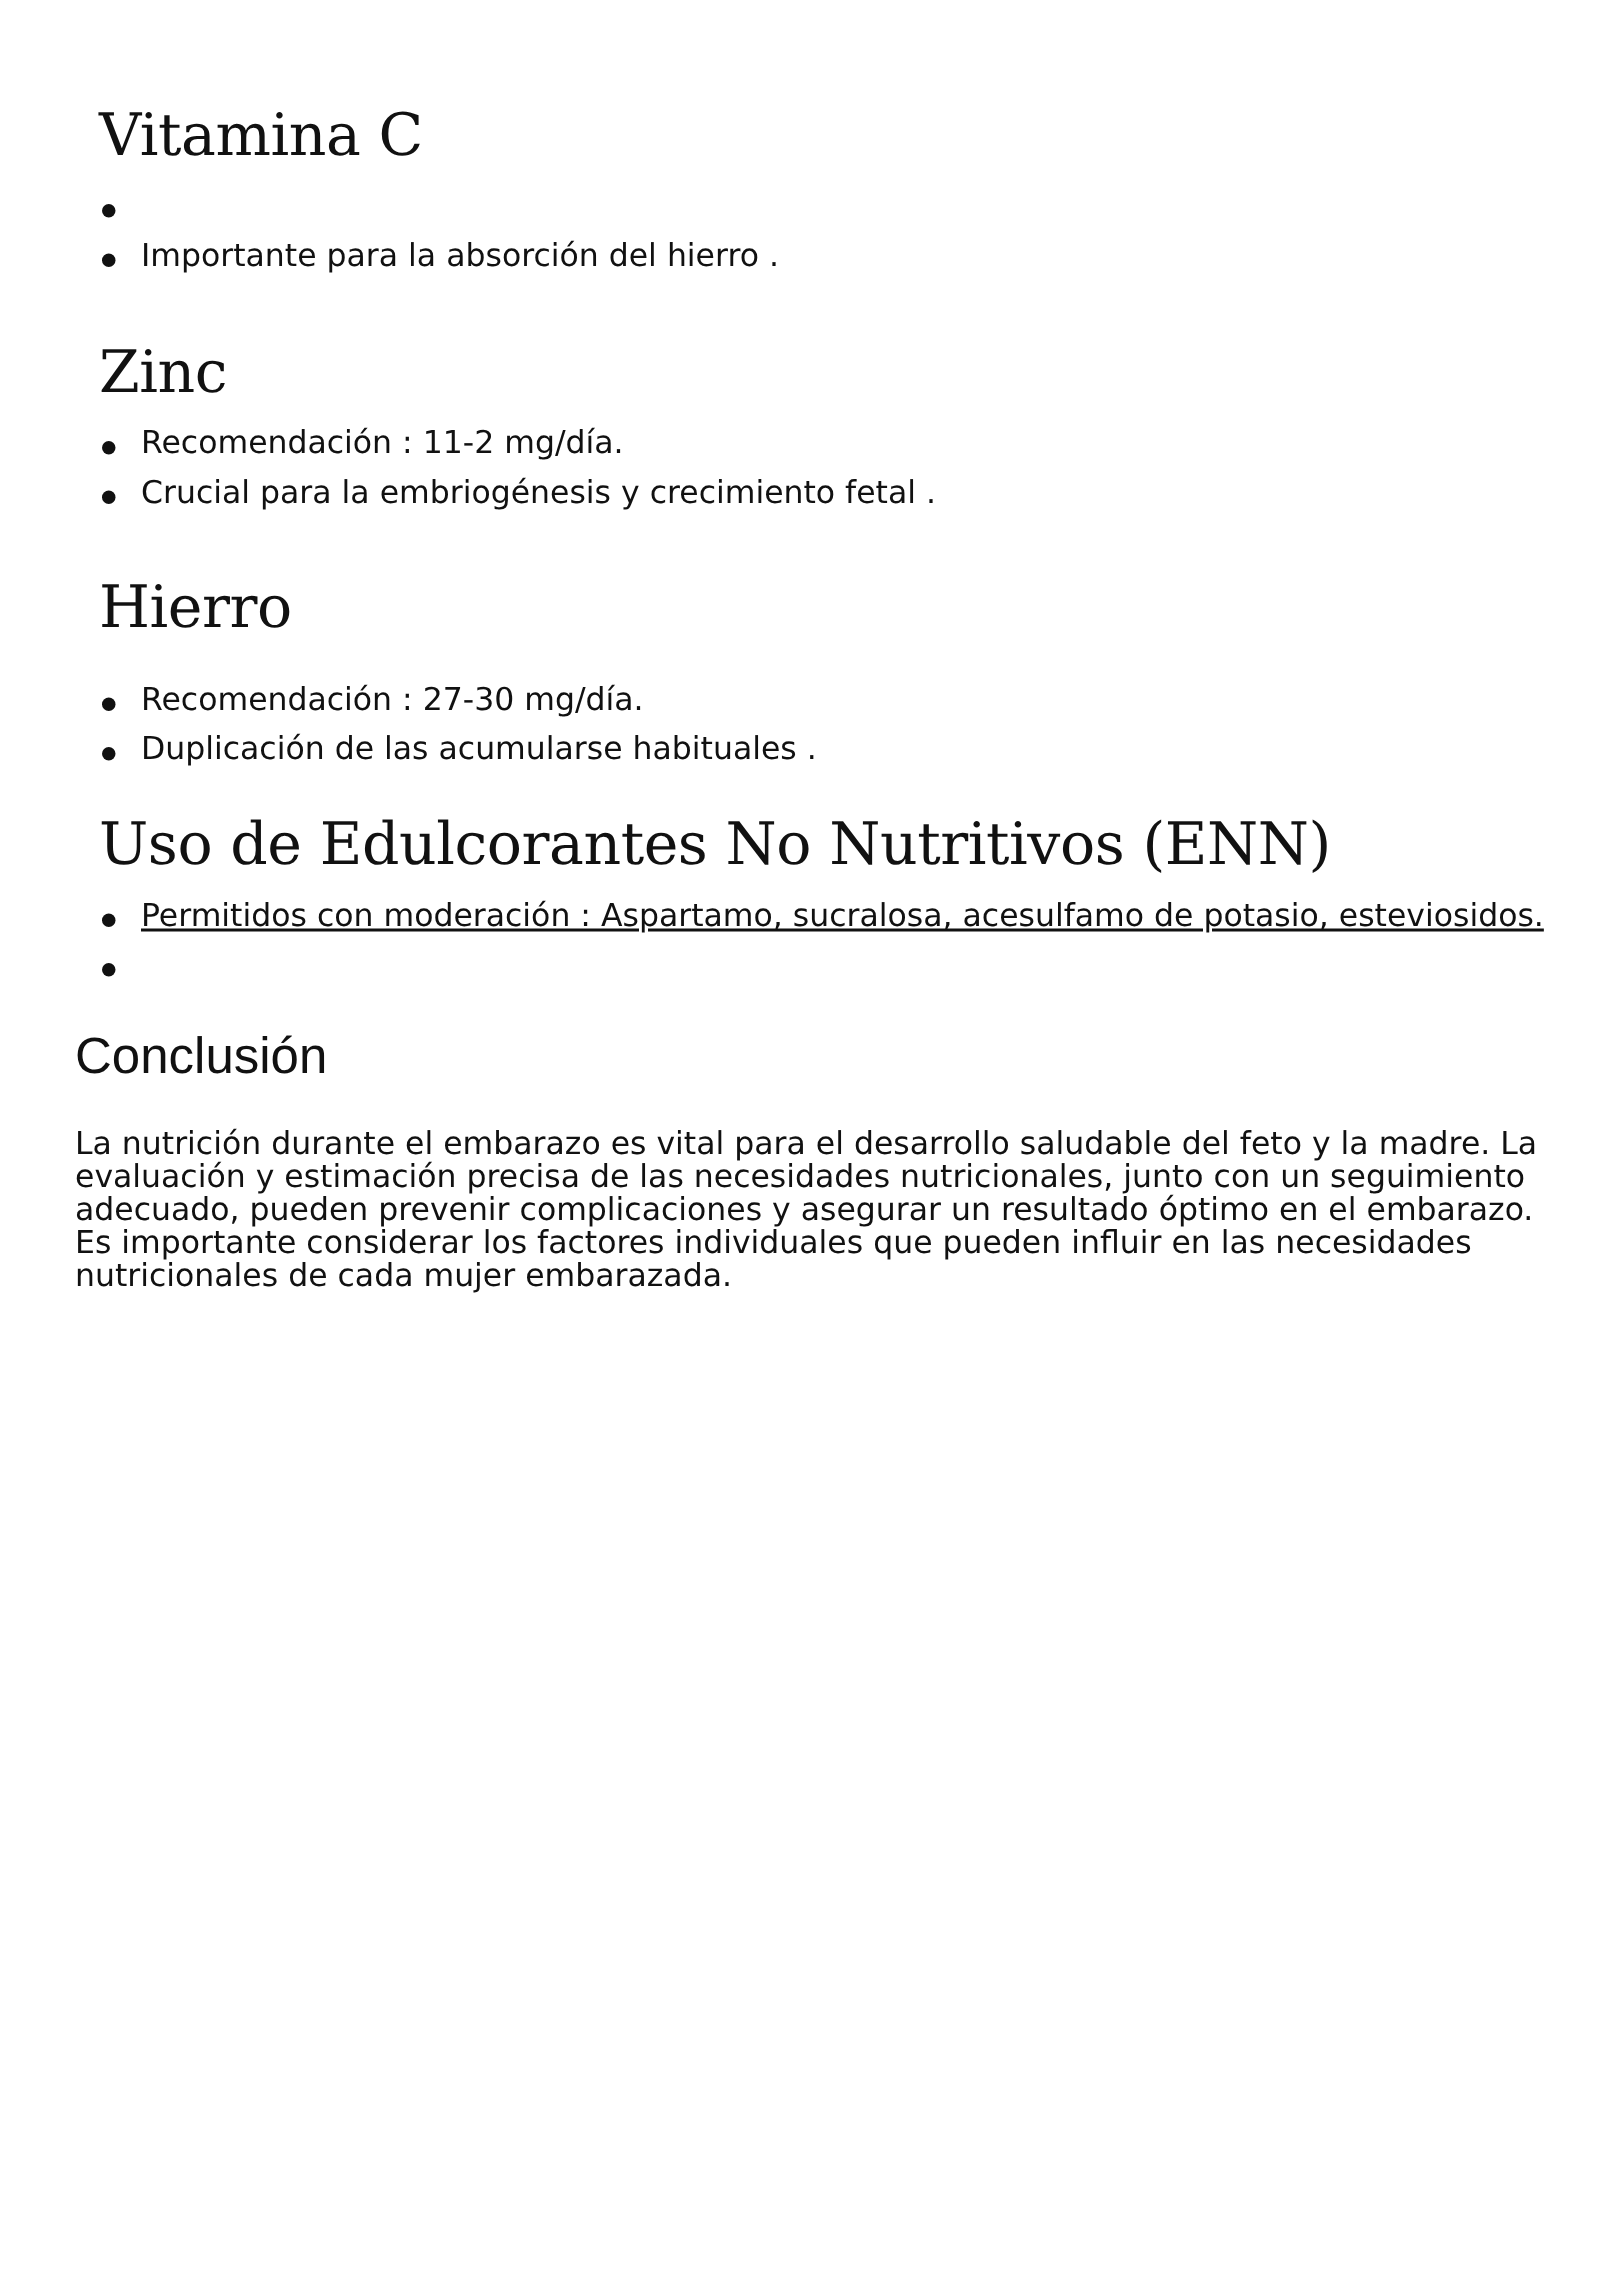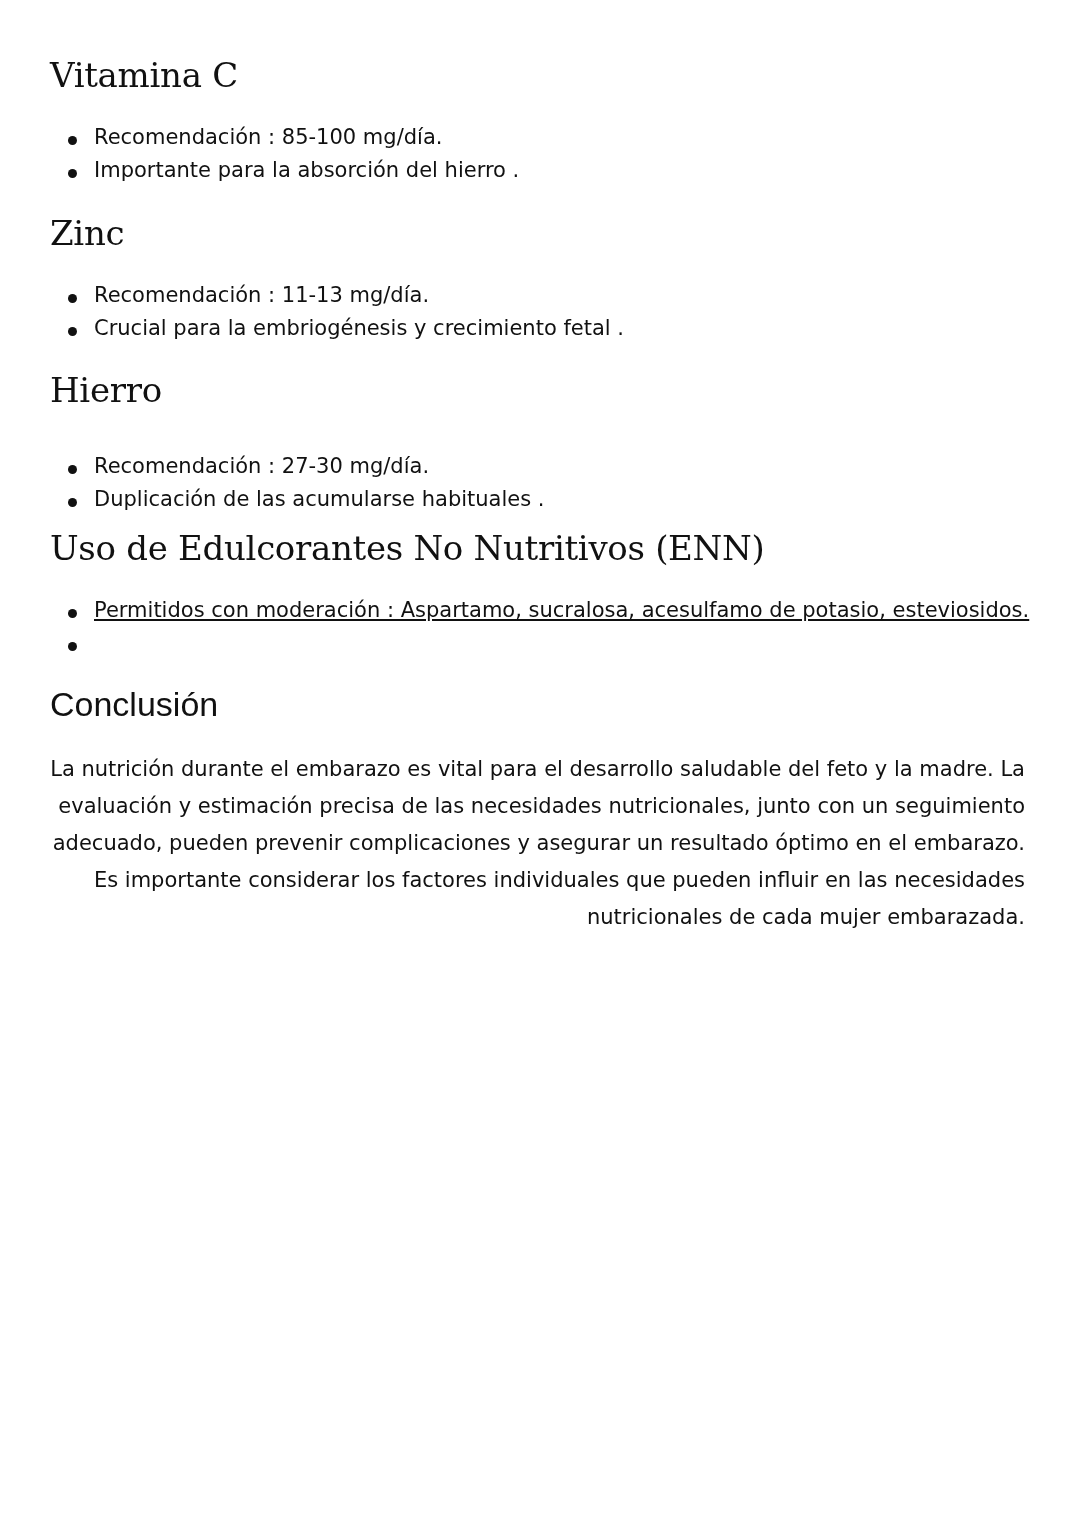--- a/index.html
+++ b/index.html
@@ -16,23 +16,23 @@
     }
     .page {
       position: absolute;
       left: 50px;
       top: 0;
       width: 980px;
     }
     .serif-heading {
       font-family: "DejaVu Serif", "Liberation Serif", serif;
       font-weight: normal;
-      font-size: 34px;
+      font-size: 39px;
       line-height: 40px;
-      margin: 0;
+      margin: 16px;
       position: absolute;
       left: 0;
       letter-spacing: -0.3px;
       white-space: nowrap;
     }
     .sans-heading {
       font-family: "Liberation Sans", "DejaVu Sans", sans-serif;
       font-weight: normal;
       font-size: 34px;
       line-height: 44px;
@@ -67,38 +67,37 @@
       border-radius: 50%;
       background: #111111;
     }
     .para {
       position: absolute;
       left: 0;
       width: 975px;
       margin: 0;
       font-family: "DejaVu Sans", "Liberation Sans", sans-serif;
       font-size: 21px;
-      line-height: 37px;
-      text-align: right;
+      line-height: 22px;
     }
   </style>
 </head>
 <body>
 
 <div class="page">
 
   <h2 class="serif-heading" style="top:55px;">Vitamina C</h2>
   <ul class="bullets" style="top:121px;">
-    <li><span class="dot"></span><span>Recomendación : 85-100 mg/día.</span></li>
+    <li><span class="dot"></span></li>
     <li><span class="dot"></span><span>Importante para la absorción del hierro .</span></li>
   </ul>
 
   <h2 class="serif-heading" style="top:213px;">Zinc</h2>
   <ul class="bullets" style="top:279px;">
-    <li><span class="dot"></span><span>Recomendación : 11-13 mg/día.</span></li>
+    <li><span class="dot"></span><span>Recomendación : 11-2 mg/día.</span></li>
     <li><span class="dot"></span><span>Crucial para la embriogénesis y crecimiento fetal .</span></li>
   </ul>
 
   <h2 class="serif-heading" style="top:370px;text-align:center;">Hierro</h2>
   <ul class="bullets" style="top:450px;">
     <li><span class="dot"></span><span>Recomendación : 27-30 mg/día.</span></li>
     <li><span class="dot"></span><span>Duplicación de las acumularse habituales .</span></li>
   </ul>
 
   <h2 class="serif-heading" style="top:528px;">Uso de Edulcorantes No Nutritivos (ENN)</h2>

